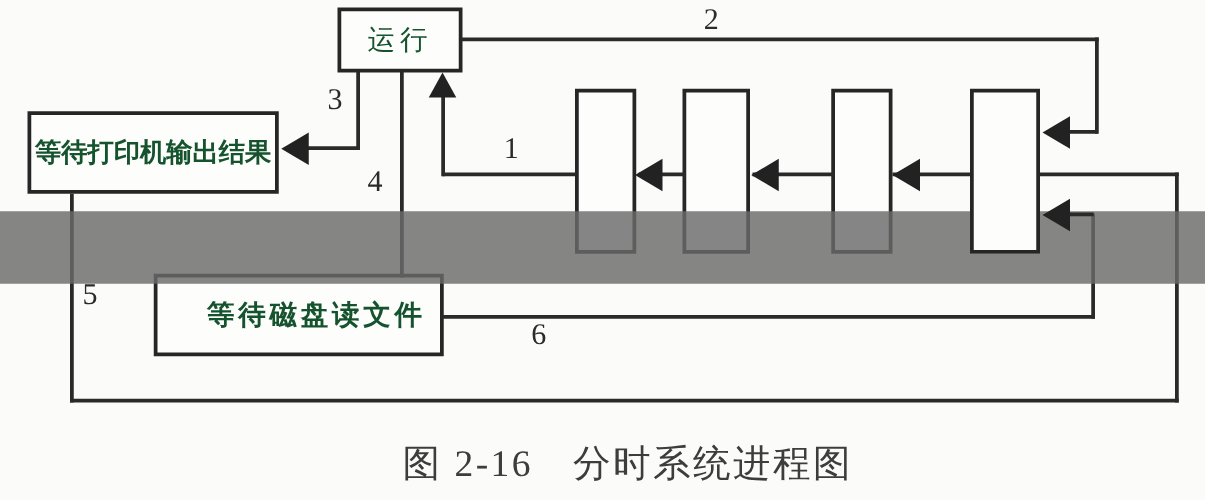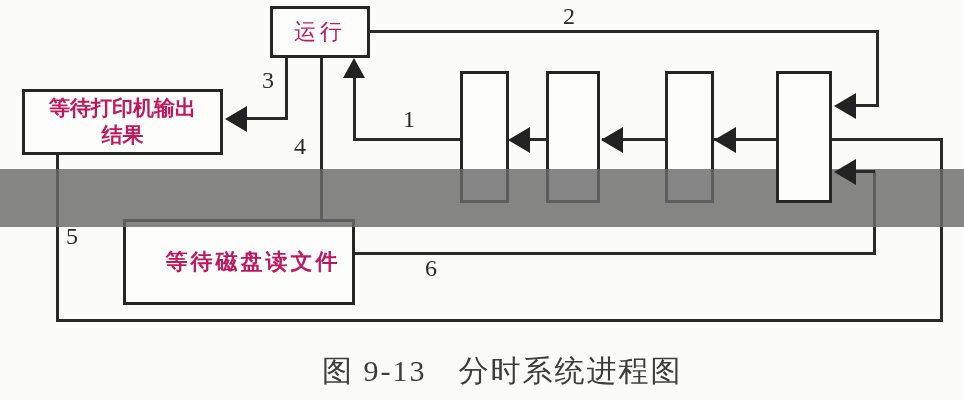--- a/index.html
+++ b/index.html
@@ -7,25 +7,25 @@
   .stage{
     position:relative;width:964px;height:400px;margin:0 auto;
     background:#fbfbf9;overflow:hidden;
     font-family:"Liberation Serif","DejaVu Serif",serif;
     color:#262626;
   }
   
   .node{
     position:absolute;background:#fdfdfc;border:3px solid #262626;
     display:flex;align-items:center;justify-content:center;
-    text-align:center;color:#be185d;z-index:1;
+    text-align:center;color:#14532d;z-index:1;
   }
   .node-run{left:270px;top:6px;width:100px;height:52px;font-size:22px;letter-spacing:4px;}
-  .node-printer{left:22px;top:89px;width:201px;height:66px;flex-direction:column;font-size:21px;line-height:27px;font-weight:600;}
-  .node-disk{left:123px;top:219px;width:232px;height:86px;font-size:22px;letter-spacing:3px;font-weight:600;padding-left:28px;}
+  .node-printer{left:22px;top:89px;width:201px;height:66px;flex-direction:row;font-size:21px;line-height:27px;font-weight:600;}
+  .node-disk{left:123px;top:219px;width:232px;height:66px;font-size:22px;letter-spacing:3px;font-weight:600;padding-left:28px;}
   .qbox{
     position:absolute;top:71px;height:132px;background:#fdfdfc;
     border:3px solid #262626;z-index:1;
   }
   .q1{left:460px;width:49px;}
   .q2{left:546px;width:54px;}
   .q3{left:665px;width:49px;}
   .q4{left:776px;width:56px;z-index:5;}
   
   .ln{position:absolute;background:#2a2a2a;z-index:1;}
@@ -121,15 +121,15 @@
 
   <span class="elabel" style="left:403px;top:106px;">1</span>
   <span class="elabel" style="left:563px;top:3px;">2</span>
   <span class="elabel" style="left:262px;top:67px;">3</span>
   <span class="elabel" style="left:294px;top:133px;">4</span>
   <span class="elabel" style="left:66px;top:223px;">5</span>
   <span class="elabel" style="left:425px;top:255px;">6</span>
 
   <div class="band"></div>
 
-  <div class="caption">图 9-13　分时系统进程图</div>
+  <div class="caption">图 2-16　分时系统进程图</div>
 
 </div>
 
 </body></html>

